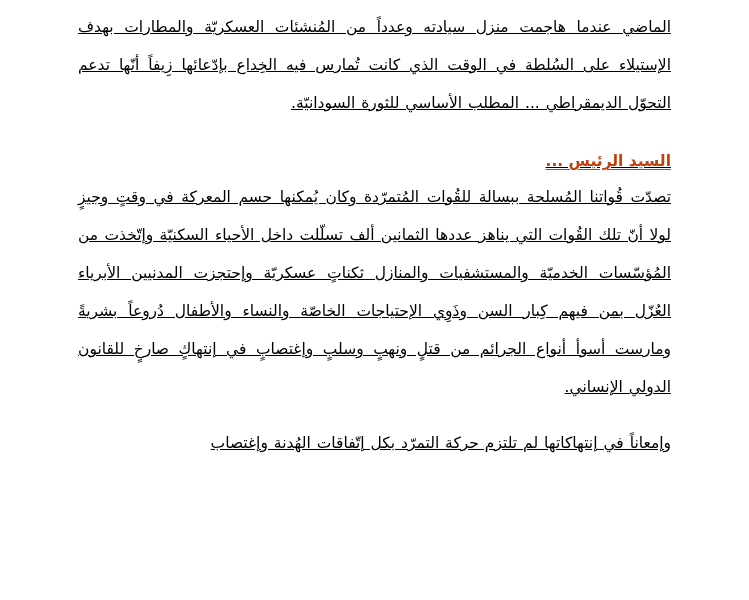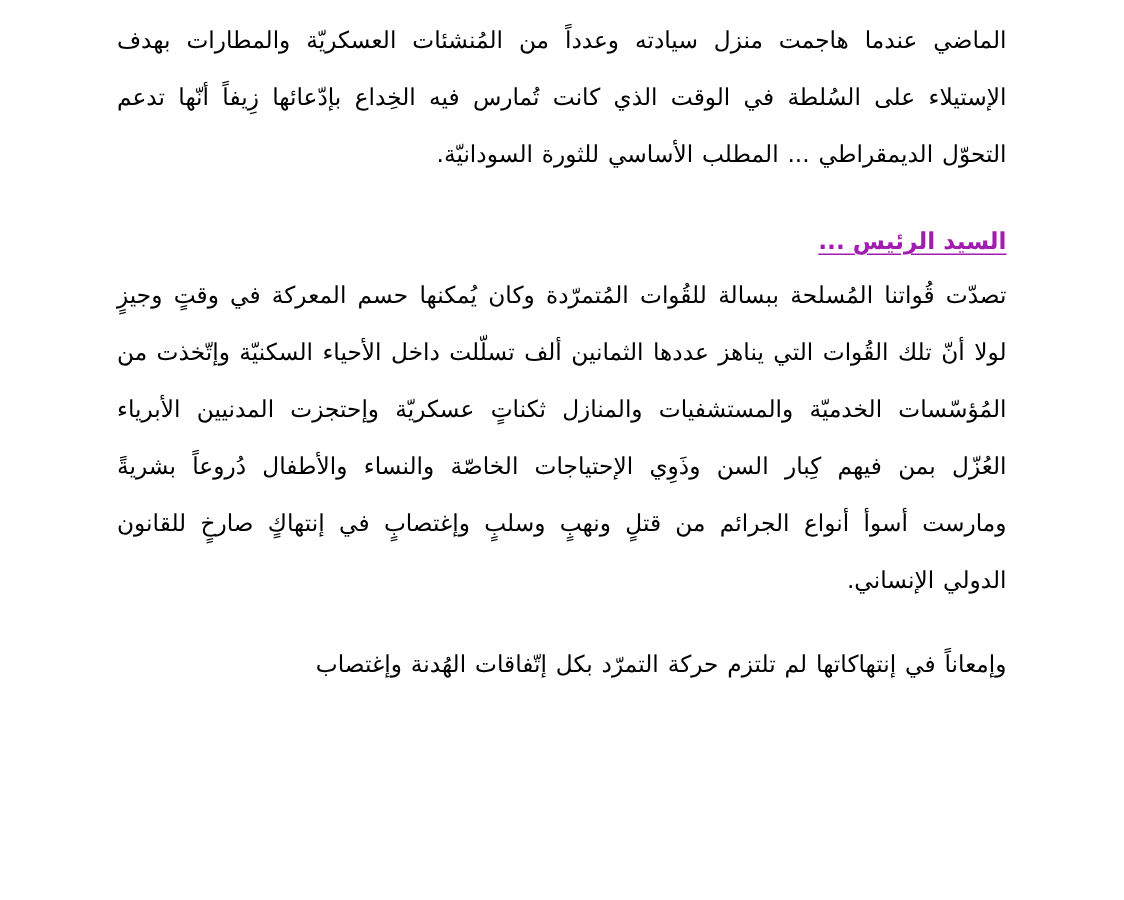--- a/index.html
+++ b/index.html
@@ -13,20 +13,21 @@
     overflow: hidden;
     font-family: "DejaVu Sans", "Liberation Sans", sans-serif;
   }
   .page {
     width: 749px;
     height: 520px;
     box-sizing: border-box;
     padding: 8px 78px 0 78px;
     background: #ffffff;
     position: relative;
+    text-decoration: underline;
   }
   .para {
     direction: rtl;
     text-align: justify;
     text-align-last: right;
     color: #000000;
     font-size: 15.5px;
     line-height: 38px;
     margin: 0 0 0 0;
     font-family: "DejaVu Sans", "Liberation Sans", sans-serif;
@@ -41,21 +42,21 @@
   }
   .spacer {
     height: 22px;
   }
   .spacer-sm {
     height: 18px;
   }
   .heading {
     direction: rtl;
     text-align: right;
-    color: #a21caf;
+    color: #c2410c;
     font-size: 15.5px;
     line-height: 34px;
     font-weight: bold;
     text-decoration: underline;
     text-underline-offset: 3px;
     font-family: "DejaVu Sans", "Liberation Sans", sans-serif;
   }
 </style>
 </head>
 <body>

